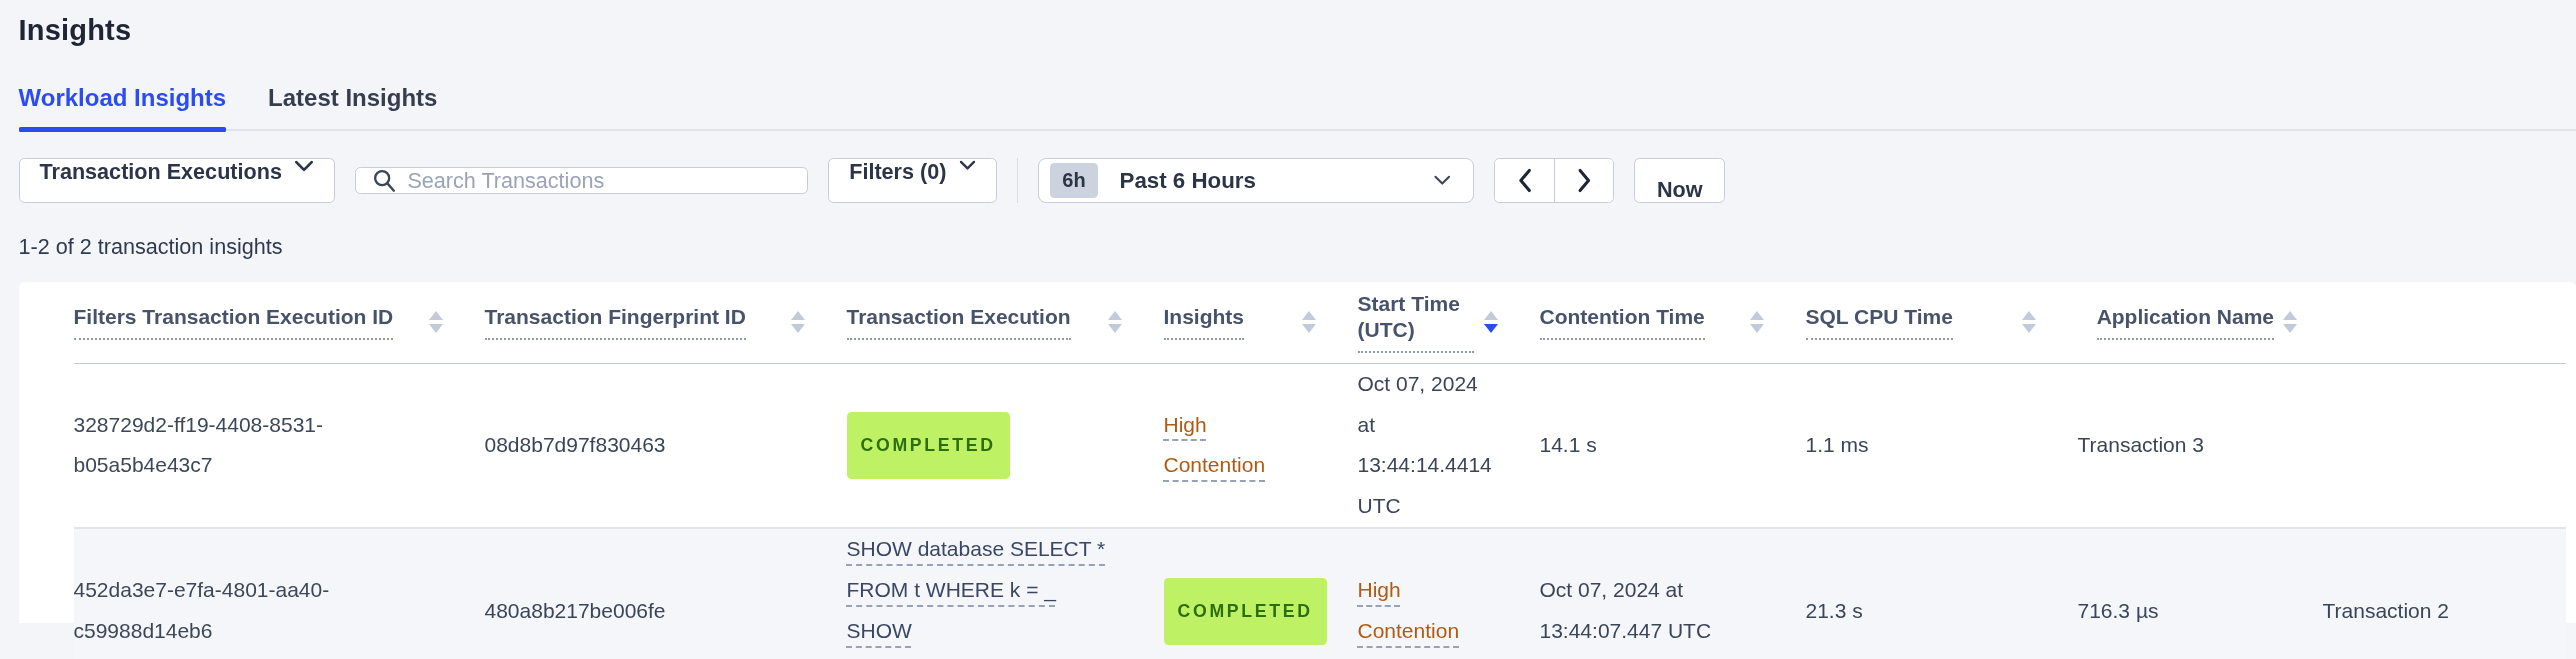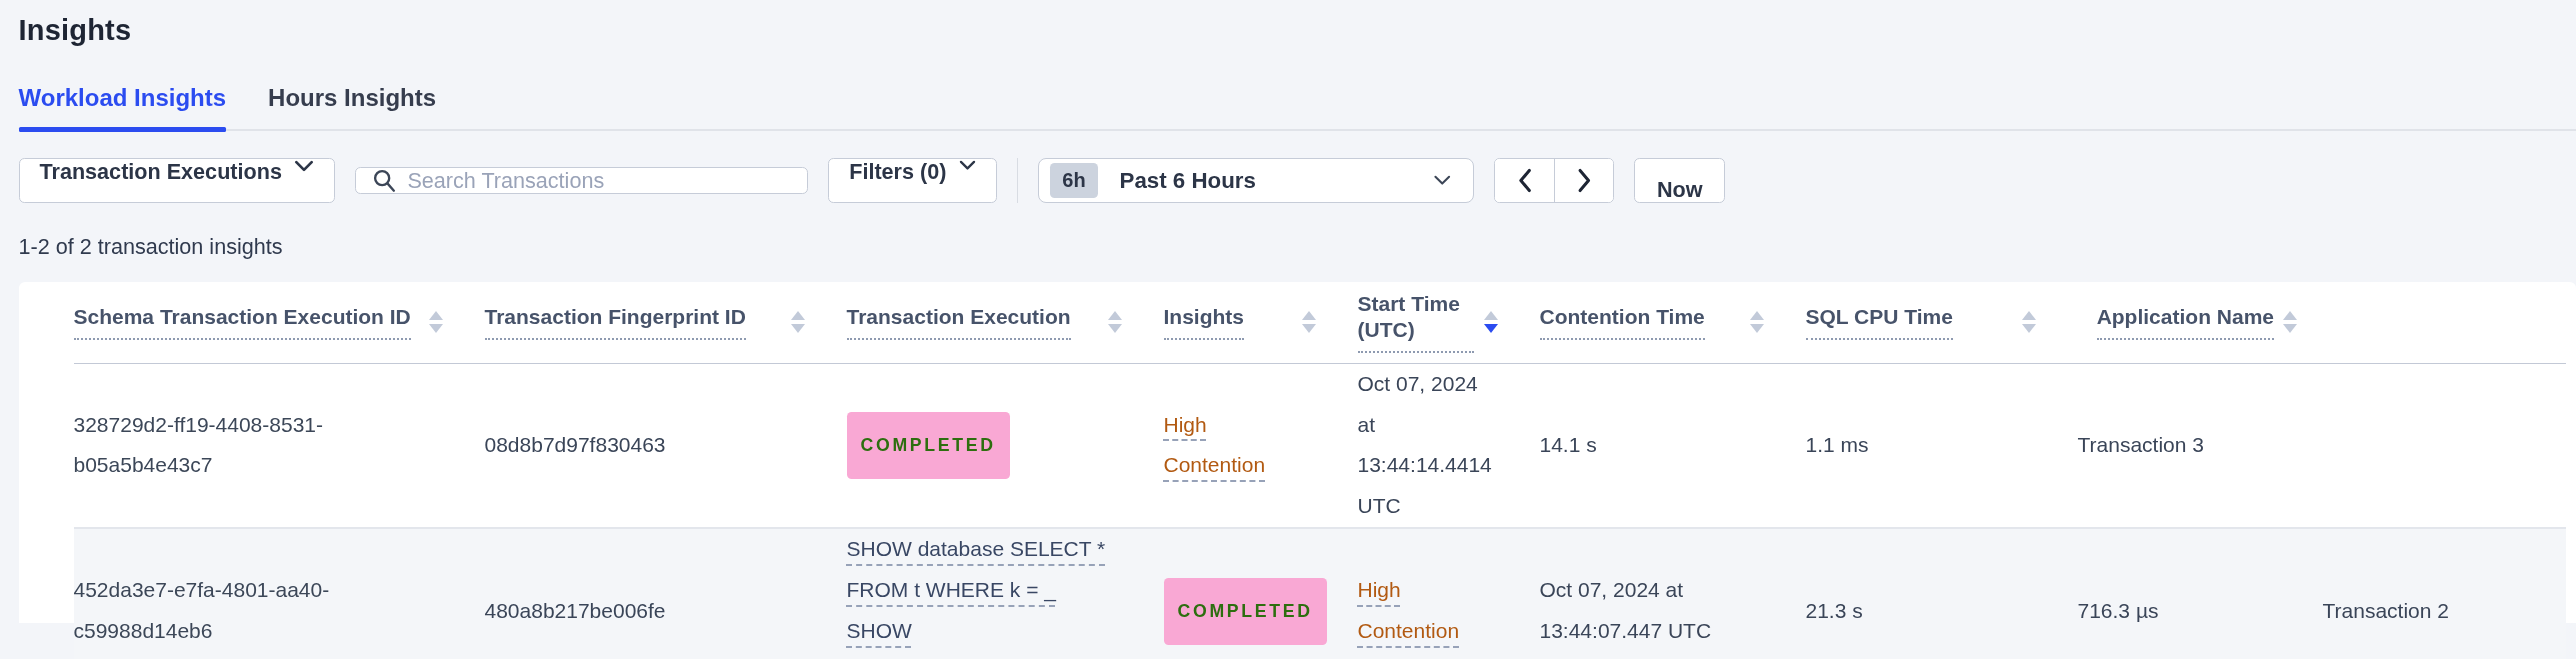--- a/index.html
+++ b/index.html
@@ -92,36 +92,36 @@
 
   .sql-link {
     color:#394764; cursor:pointer;
     text-decoration:underline dashed #97a2b8; text-decoration-thickness:1.5px; text-underline-offset:7.7px;
   }
   .insight-link {
     color:#b25a12; cursor:pointer; line-height:1.95;
     text-decoration:underline dashed #97a2b8; text-decoration-thickness:1.5px; text-underline-offset:7.7px;
   }
   .badge {
-    display:inline-block; background:#f9a8d4; color:#2d6e0f;
+    display:inline-block; background:#bef264; color:#2d6e0f;
     font-size:17.7px; font-weight:700; letter-spacing:2.7px;
     padding:23px 14px; border-radius:4.6px; line-height:1.2;
   }
 </style>
 </head>
 <body>
 
 <div class="page-pad">
   <div class="page-title">Insights</div>
 </div>
 
 <div class="tabs">
   <div class="tab-row">
     <div class="tab active">Workload Insights</div>
-    <div class="tab inactive">Hours Insights</div>
+    <div class="tab inactive">Latest Insights</div>
   </div>
   <div class="tabs-baseline"></div>
 </div>
 
 <div class="toolbar">
   <div class="btn">
     <span>Transaction Executions</span>
     <svg class="chev" width="20" height="14" viewBox="0 0 26 18">
         <path d="M3 4 L13 14 L23 4" fill="none" stroke="#2c3547" stroke-width="3.5" stroke-linecap="round" stroke-linejoin="round"></path>
       </svg>
@@ -170,21 +170,21 @@
   </div>
 </div>
 
 <div class="summary">1-2 of 2 transaction insights</div>
 
 <div class="card">
   <div class="table">
 
     <div class="grid-row thead">
       <div class="th">
-        <span class="th-label">Schema Transaction Execution ID</span>
+        <span class="th-label">Filters Transaction Execution ID</span>
         <span class="sort-icon">
             <i class="up"></i>
             <i class="down"></i>
           </span>
       </div>
       <div class="th">
         <span class="th-label">Transaction Fingerprint ID</span>
         <span class="sort-icon">
             <i class="up"></i>
             <i class="down"></i>

